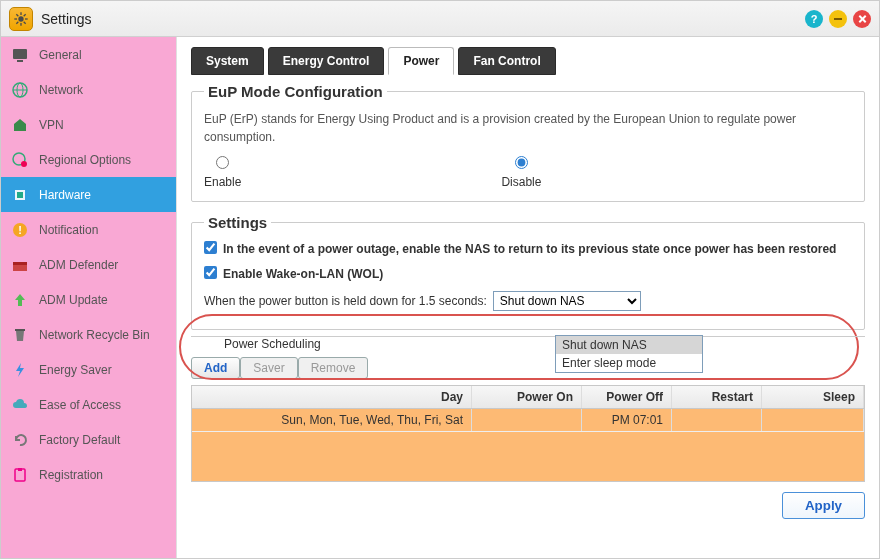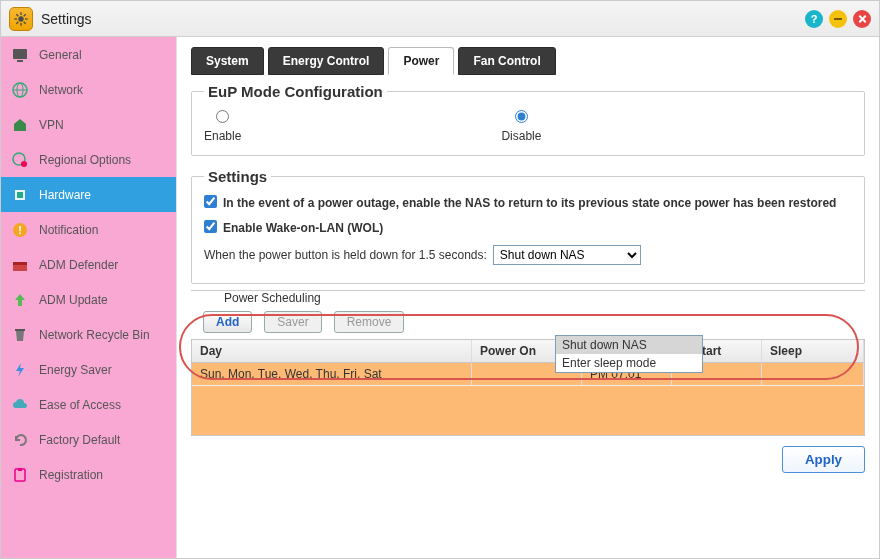--- a/index.html
+++ b/index.html
@@ -50,30 +50,30 @@
 select { border:1px solid #7e9db9; font-size:12px; padding:1px 2px; height:20px; background:#fff; width:148px;}
 .highlight-oval { position:absolute; border:2px solid #d9534f; border-radius:40px; pointer-events:none;}
 
 
 .dropdown-list { position:absolute; background:#fff; border:1px solid #7e9db9; width:148px; z-index:50; font-size:12px;}
 .dropdown-list div { padding:2px 6px; cursor:pointer;}
 .dropdown-list div.sel { background:#d6d6d6;}
 
 
 .ps-legend { font-weight:normal;padding-left:33px; }
-.btn-row { display:flex; gap:12px; margin:6px 12px;}
+.btn-row { display:flex; gap:0; margin:6px 0;}
 .btn { padding:3px 12px; border:1px solid #9aa; background:linear-gradient(#fdfdfd,#e7e7e7); border-radius:3px; font-size:12px; cursor:pointer;}
 .btn.primary { color:#2264c7; font-weight:bold;}
 .btn.disabled { color:#999; cursor:default; background:#f0f0f0;}
 
 .grid { border:1px solid #c8c8c8; }
 .grid-head { display:flex; background:linear-gradient(#f7f7f7,#e8e8e8); border-bottom:1px solid #c8c8c8; font-weight:bold;}
 .grid-row { display:flex; border-bottom:1px solid #eee;}
 .grid-body { height:72px; overflow:auto; background:#fdba74;}
-.col { padding:4px 8px; border-right:1px solid #ddd; overflow:hidden; white-space:nowrap; text-overflow:ellipsis;}
+.col { padding:4px 8px; border-right:1px solid #ddd; overflow:hidden; white-space:nowrap; text-overflow:ellipsis;text-align:right;}
 .c-day { flex:0 0 280px;} .c-on{flex:0 0 110px;} .c-off{flex:0 0 90px;} .c-restart{flex:0 0 90px;} .c-sleep{flex:1;}
 
 .footer { display:flex; justify-content:flex-end; padding-top:10px;}
 .apply { padding:5px 22px; border:1px solid #4a90d9; background:linear-gradient(#fff,#eef5fc); color:#2264c7; font-weight:bold; border-radius:3px; cursor:pointer;}
 
 
 svg { display:block;}
 </style>
 </head>
 <body>
@@ -227,20 +227,21 @@
 
       <div class="tabs">
         <div class="tab">System</div>
         <div class="tab">Energy Control</div>
         <div class="tab active">Power</div>
         <div class="tab">Fan Control</div>
       </div>
 
       <fieldset>
         <legend>EuP Mode Configuration</legend>
+        <p class="desc">EuP (ErP) stands for Energy Using Product and is a provision created by the European Union to regulate power consumption.</p>
         <div class="radio-row">
           <label>
             <input type="radio" name="eup" style="">
             <span>Enable</span>
           </label>
           <label>
             <input type="radio" name="eup" checked="" style="">
             <span>Disable</span>
           </label>
         </div>

